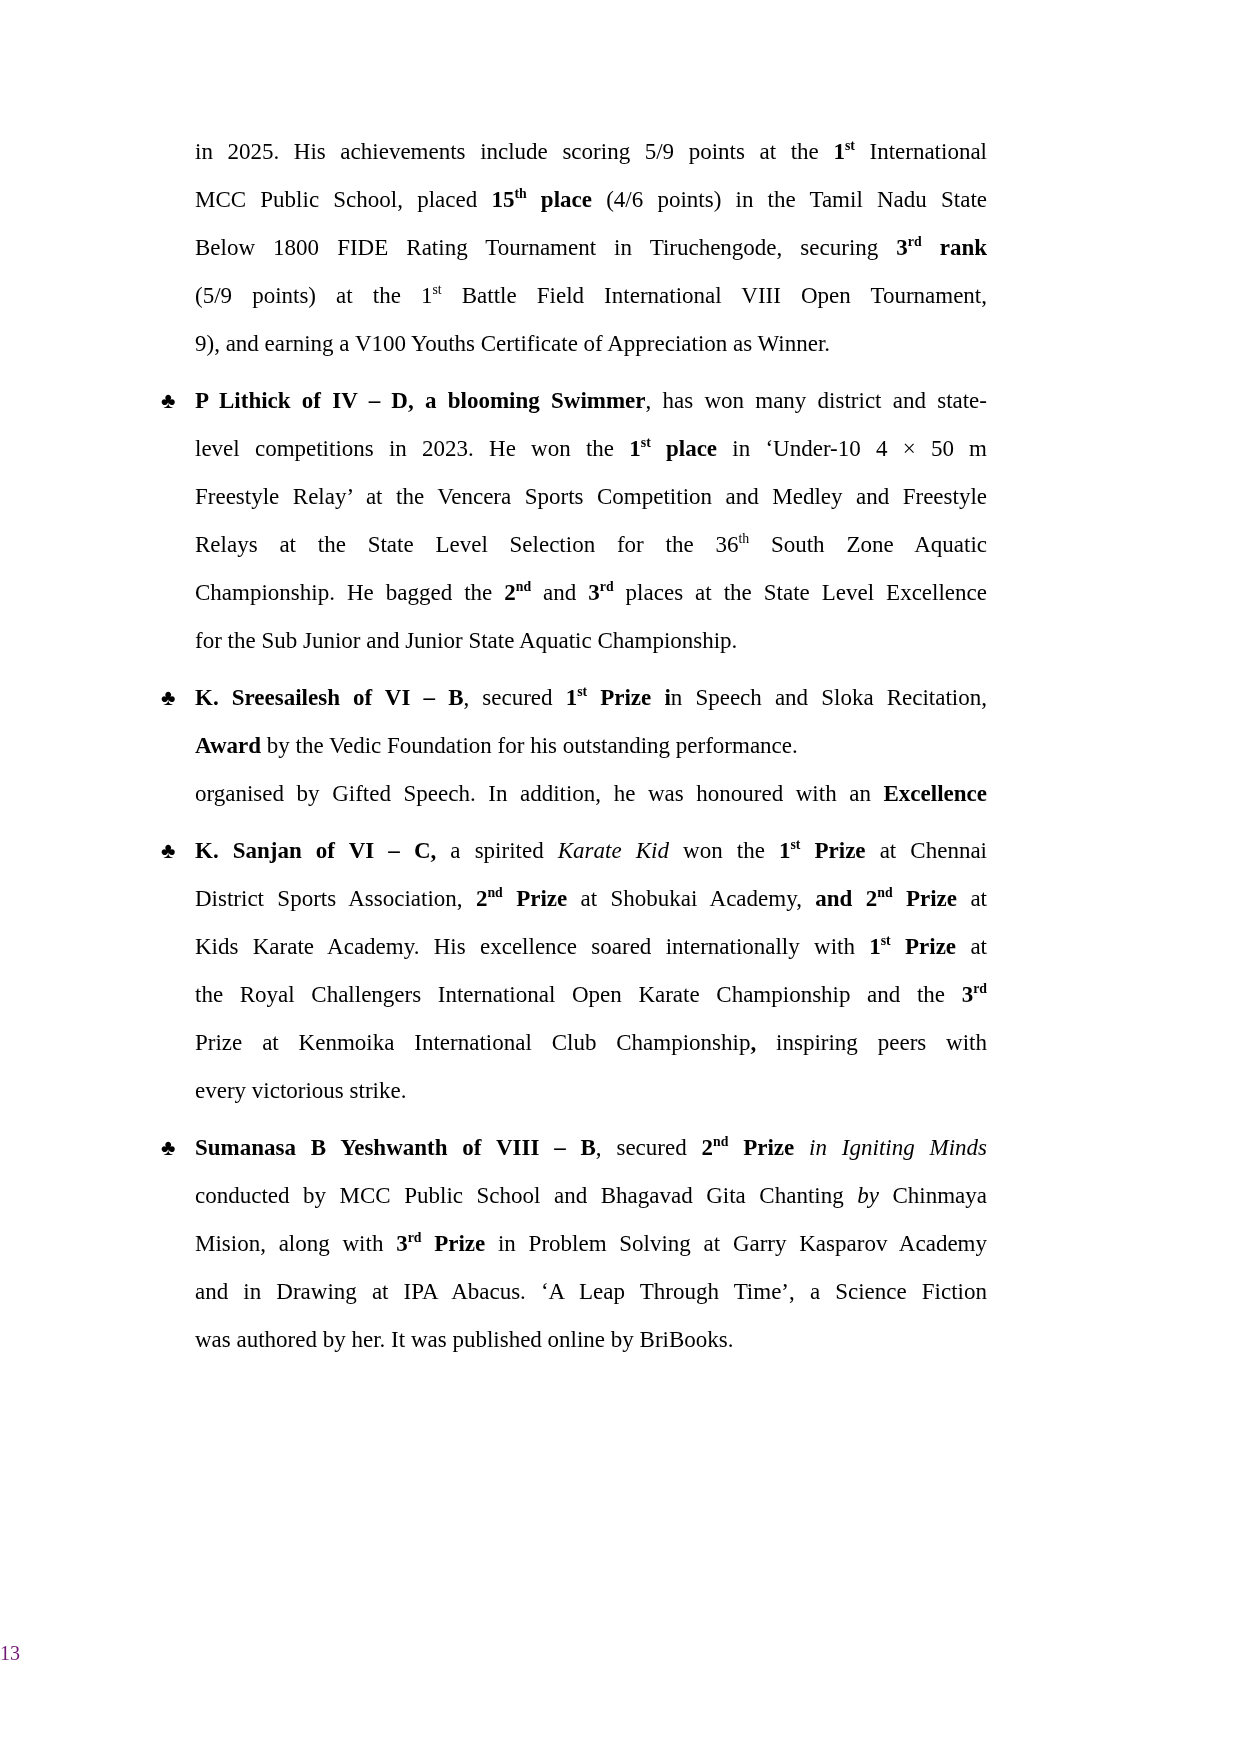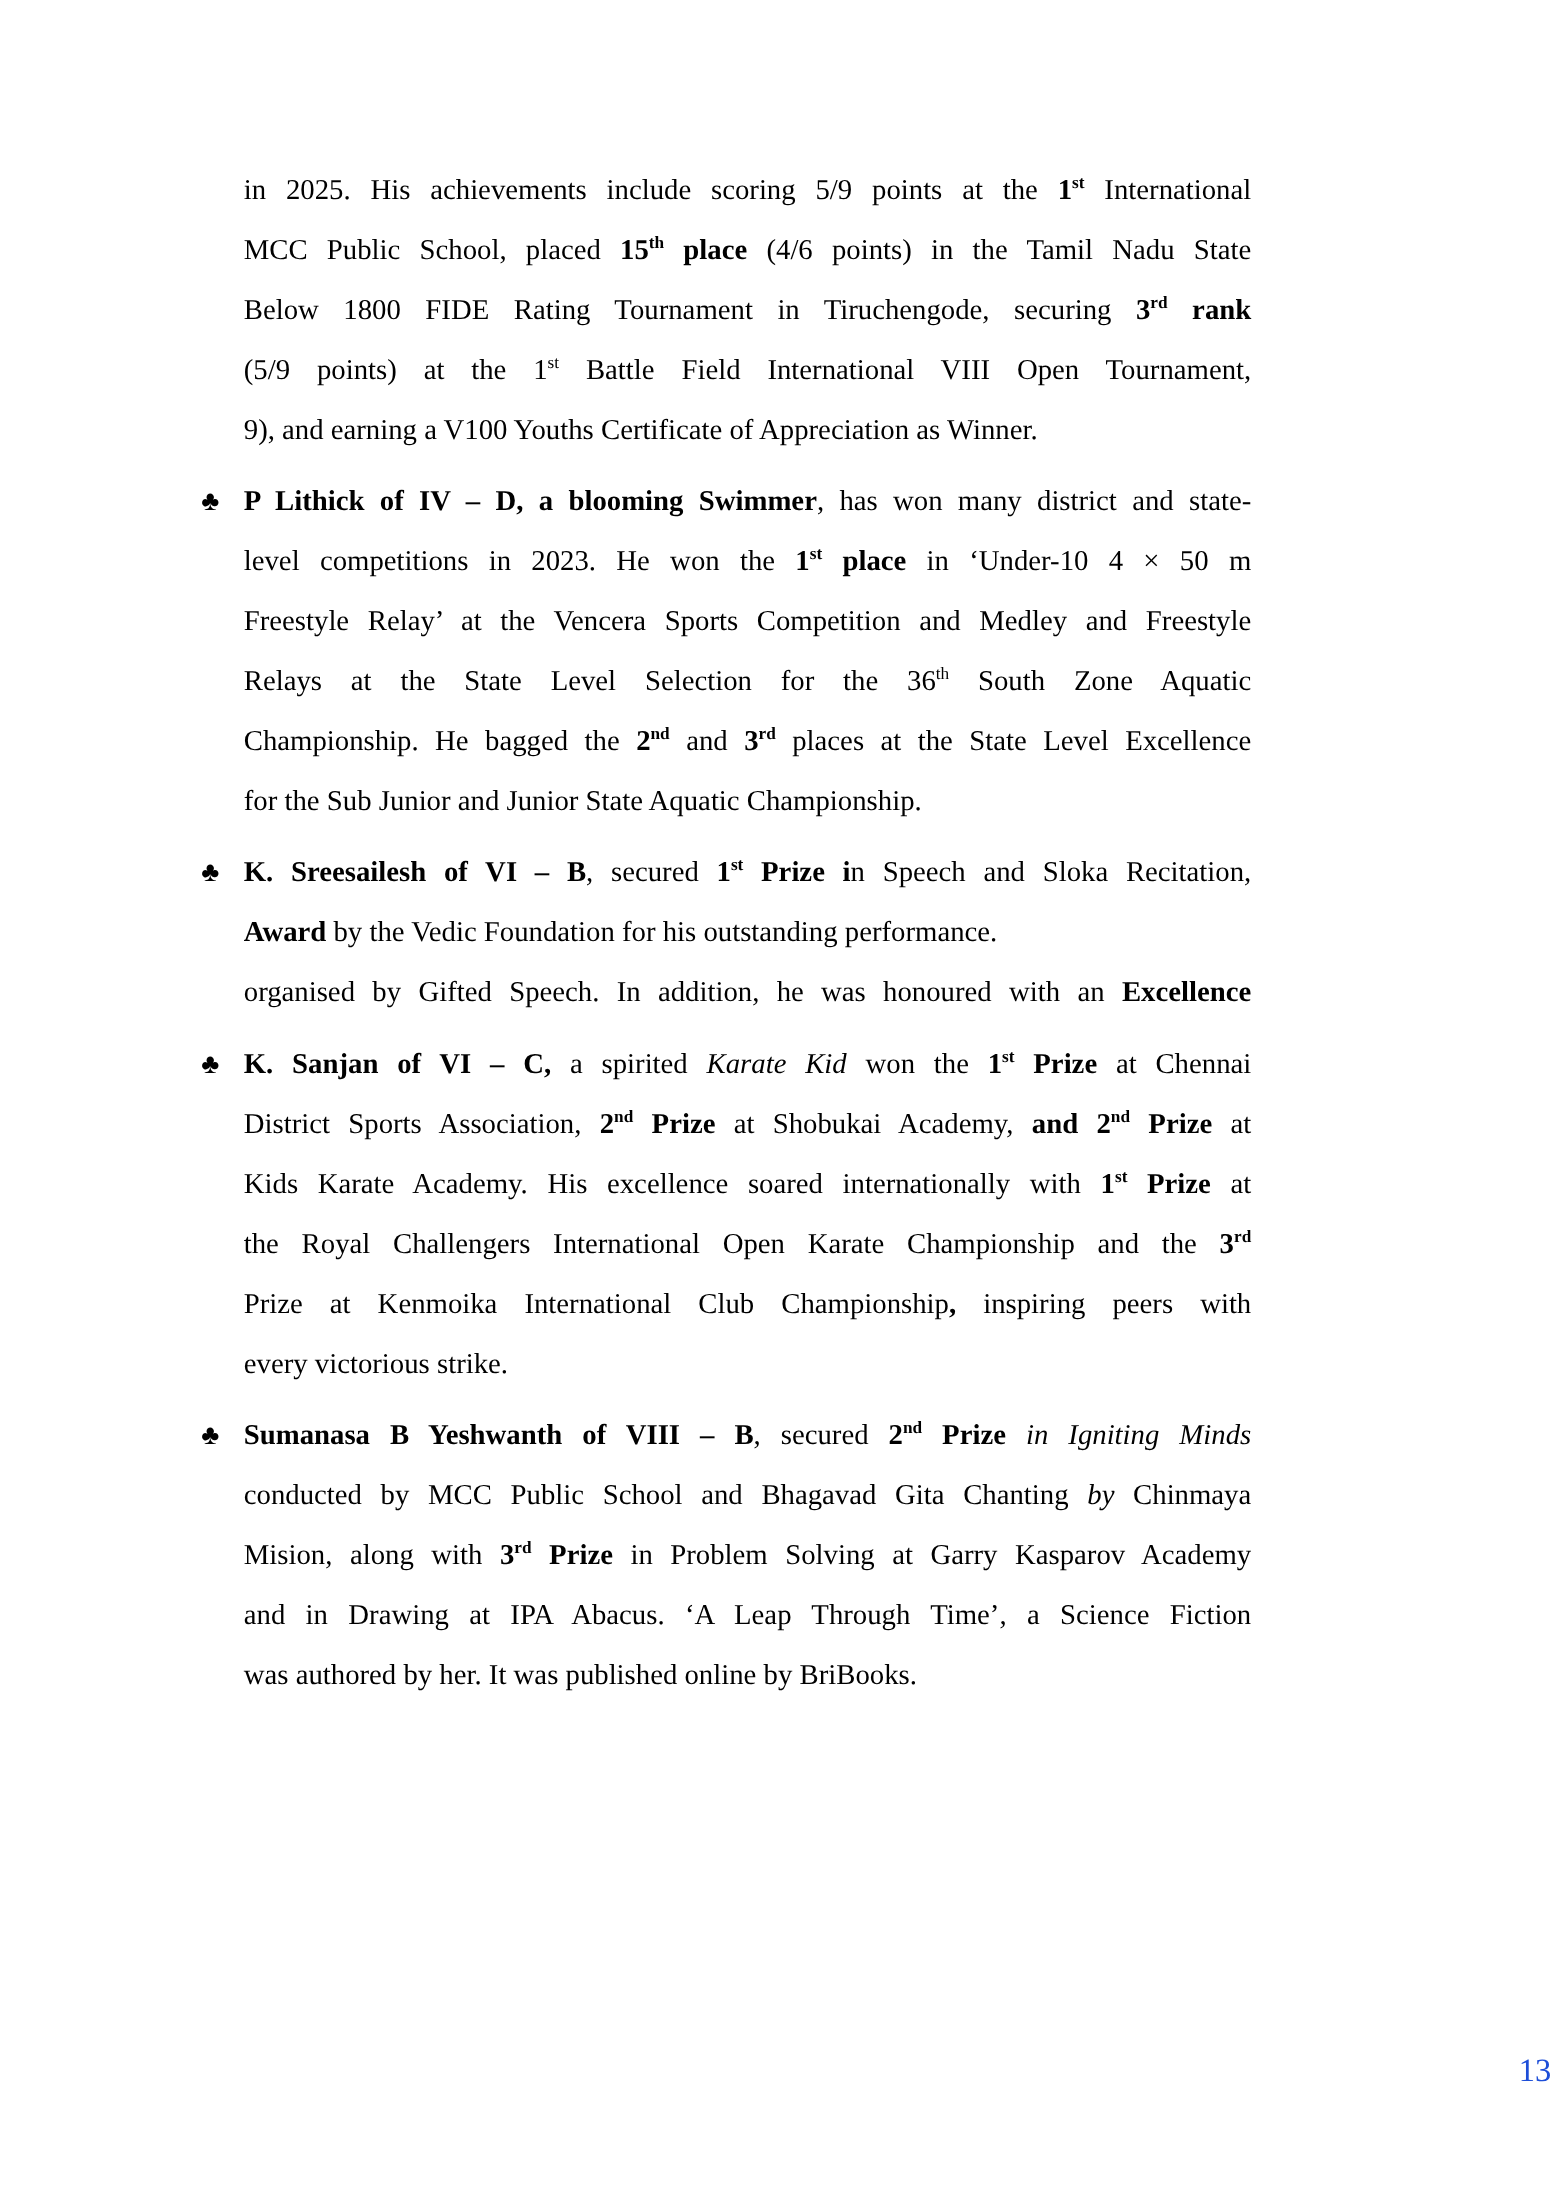--- a/index.html
+++ b/index.html
@@ -18,21 +18,21 @@
   }
   .content {
     position: absolute;
     left: 195px;
     top: 128px;
     width: 806px;
     font-size: 23px;
   }
   .para {
     position: relative;
-    margin: 0 0 9px 0;
+    margin: 0 14px 9px 0;
   }
   .para:last-child { margin-bottom: 0; }
   .bullet {
     position: absolute;
     left: -34px;
     top: 0;
     width: 30px;
     height: 48px;
     line-height: 48px;
     font-size: 22px;
@@ -54,23 +54,23 @@
   .sup {
     font-size: 60%;
     vertical-align: super;
     line-height: 0;
   }
   .page-number {
     position: absolute;
     top: 1642px;
     left: 0;
     width: 100%;
-    text-align: right;
-    font-size: 26px;
-    color: #1d4ed8;
+    text-align: left;
+    font-size: 20px;
+    color: #701a75;
   }
 </style>
 </head>
 <body>
 
 <div class="page">
   <main class="content">
       <div class="para">
         <div class="line"><span>in 2025. His achievements include scoring 5/9 points at the </span><span class="b">1</span><span class="b sup">st</span><span> International</span></div>
         <div class="line"><span>MCC Public School, placed </span><span class="b">15</span><span class="b sup">th</span><span class="b"> place</span><span> (4/6 points) in the Tamil Nadu State</span></div>

